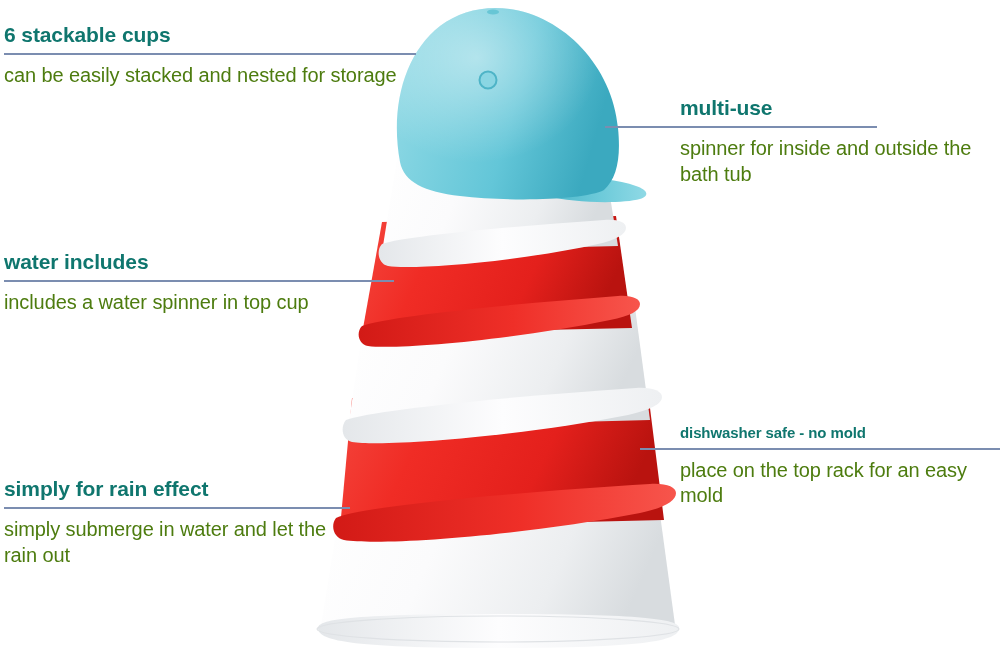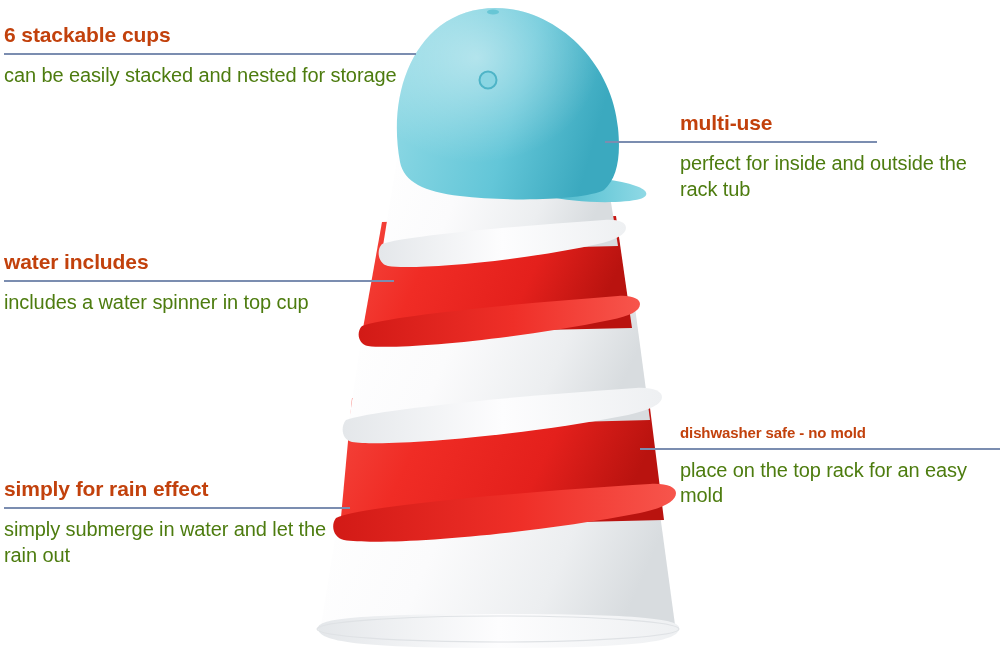--- a/index.html
+++ b/index.html
@@ -28,21 +28,21 @@
     pointer-events: none;
   }
 
   
   .callout {
     position: absolute;
   }
   .callout .c-head {
     font-size: 21px;
     font-weight: bold;
-    color: #c2410c;
+    color: #0f766e;
     letter-spacing: -0.1px;
     line-height: 1.05;
     white-space: nowrap;
   }
   .callout .c-rule {
     height: 2px;
     background: #7b8db0;
     margin-top: 7px;
   }
   .callout .c-body {
@@ -60,21 +60,21 @@
   
   #cal-stackable { left: 4px;  top: 24px;  width: 412px; }
   #cal-stackable .c-rule { width: 412px; }
 
   #cal-spinner   { left: 4px;  top: 251px; width: 390px; }
   #cal-spinner .c-rule { width: 390px; }
 
   #cal-holes     { left: 4px;  top: 478px; width: 346px; }
   #cal-holes .c-rule { width: 346px; }
 
-  #cal-multiuse  { left: 680px; top: 112px; width: 320px; }
+  #cal-multiuse  { left: 680px; top: 97px; width: 320px; }
   #cal-multiuse .c-rule { width: 272px; margin-left: -75px; }
 
   #cal-dishwasher { left: 680px; top: 425px; width: 320px; }
   #cal-dishwasher .c-head { font-size: 15px; }
   #cal-dishwasher .c-rule { width: 360px; margin-left: -40px; }
 </style>
 </head>
 <body>
 
 <div id="page">
@@ -191,21 +191,21 @@
 
   <div class="callout left" id="cal-holes">
     <div class="c-head">simply for rain effect</div>
     <div class="c-rule"></div>
     <div class="c-body">simply submerge in water and let the rain out</div>
   </div>
 
   <div class="callout right" id="cal-multiuse">
     <div class="c-head">multi-use</div>
     <div class="c-rule"></div>
-    <div class="c-body">perfect for inside and outside the rack tub</div>
+    <div class="c-body">spinner for inside and outside the bath tub</div>
   </div>
 
   <div class="callout right" id="cal-dishwasher">
     <div class="c-head">dishwasher safe - no mold</div>
     <div class="c-rule"></div>
     <div class="c-body">place on the top rack for an easy mold</div>
   </div>
 
 </div>
 

